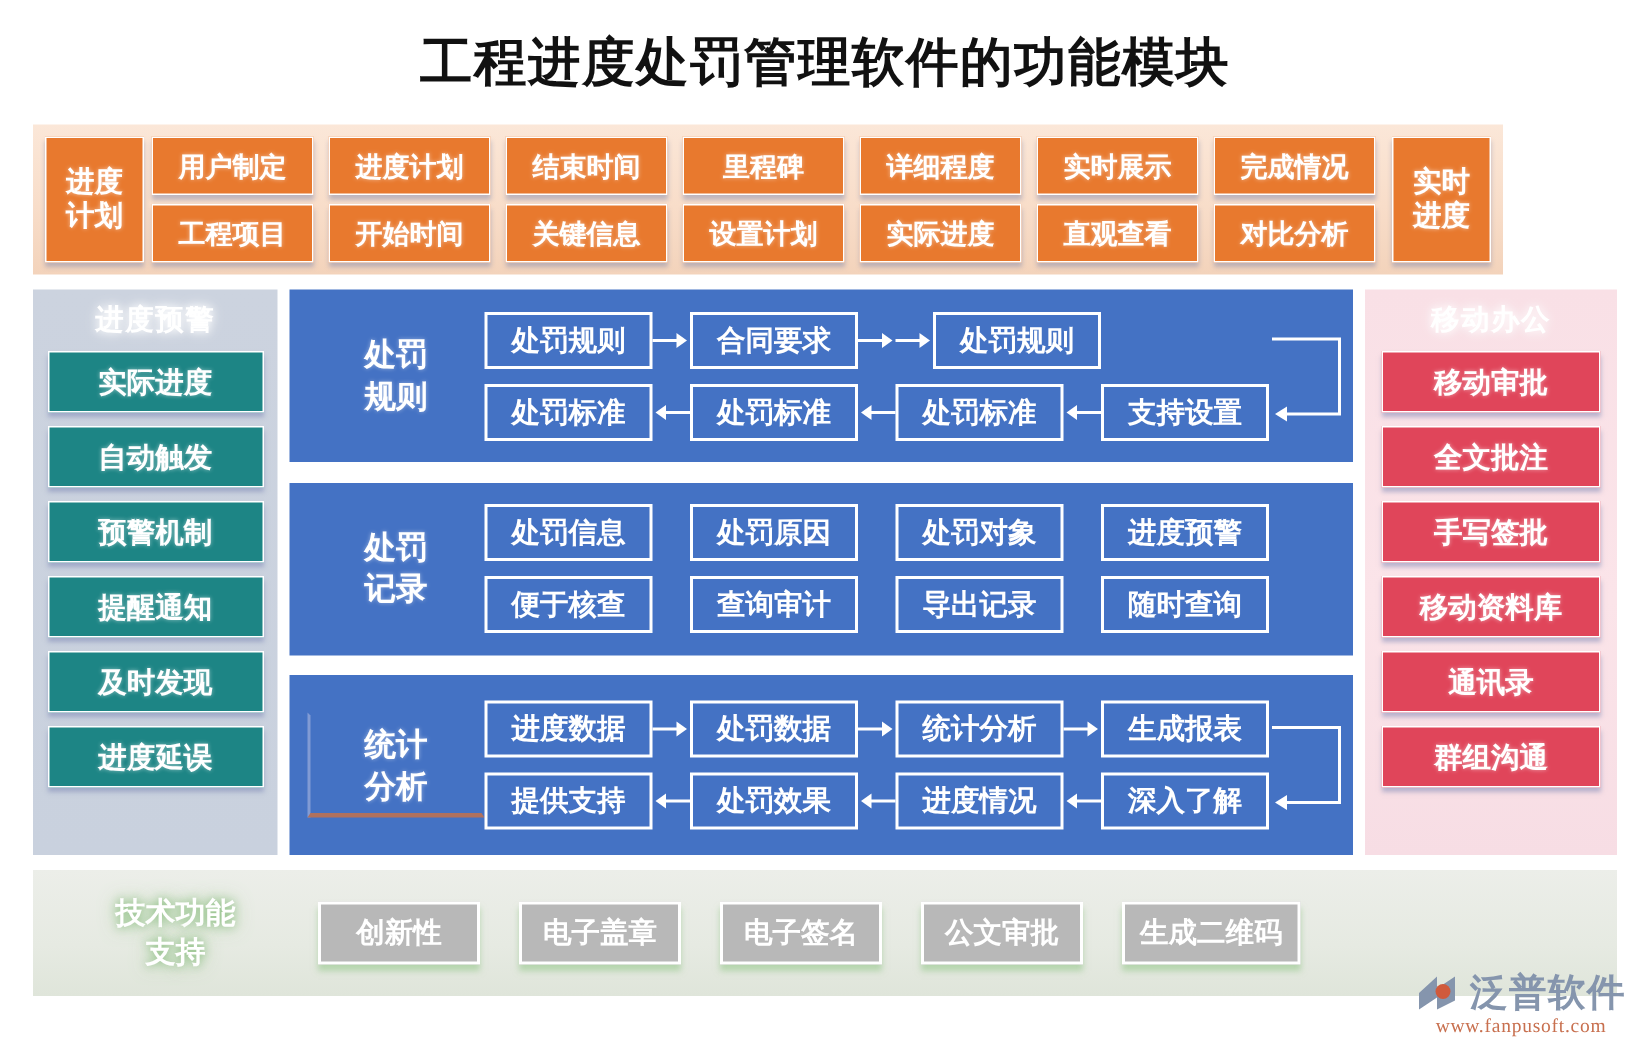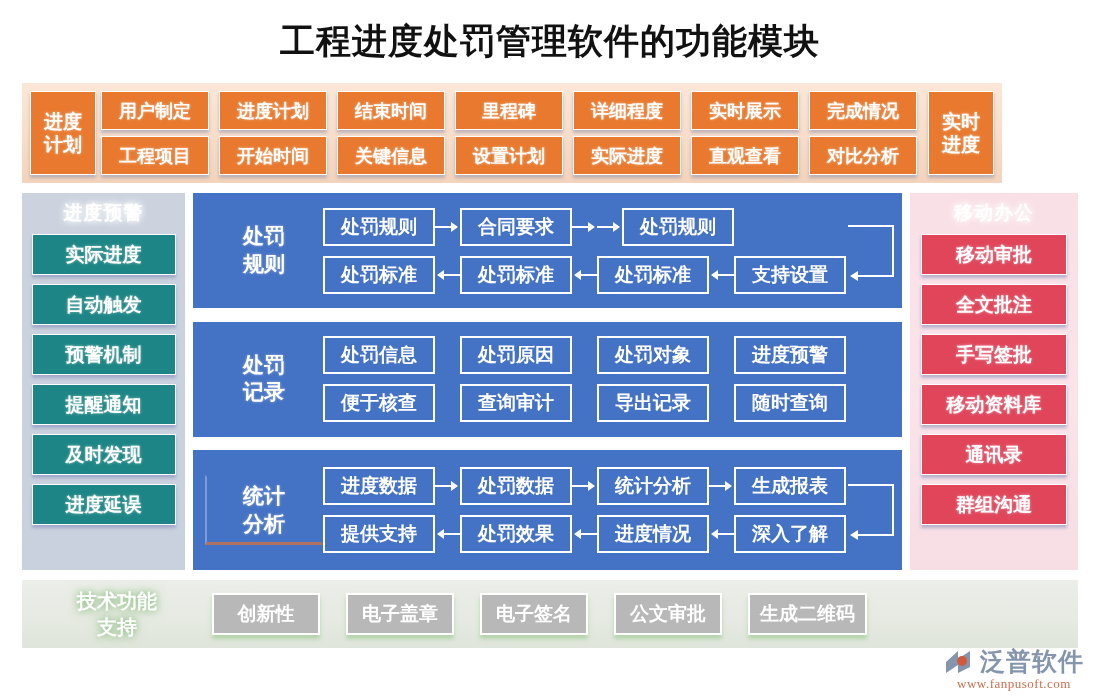--- a/index.html
+++ b/index.html
@@ -298,21 +298,21 @@
     text-shadow: 0 0 3px rgba(255,255,255,.5);
     box-sizing: border-box;
   }
 
   
   .bottom-strip {
     position: absolute;
     left: 22px;
     top: 580px;
     width: 1056px;
-    height: 68px;
+    height: 84px;
     background: linear-gradient(180deg, #eceee9 0%, #e6eae2 60%, #dfe5da 100%);
     display: flex;
     align-items: center;
     box-sizing: border-box;
   }
   .bottom-label {
     width: 190px;
     flex: none;
     text-align: center;
     color: #ffffff;

